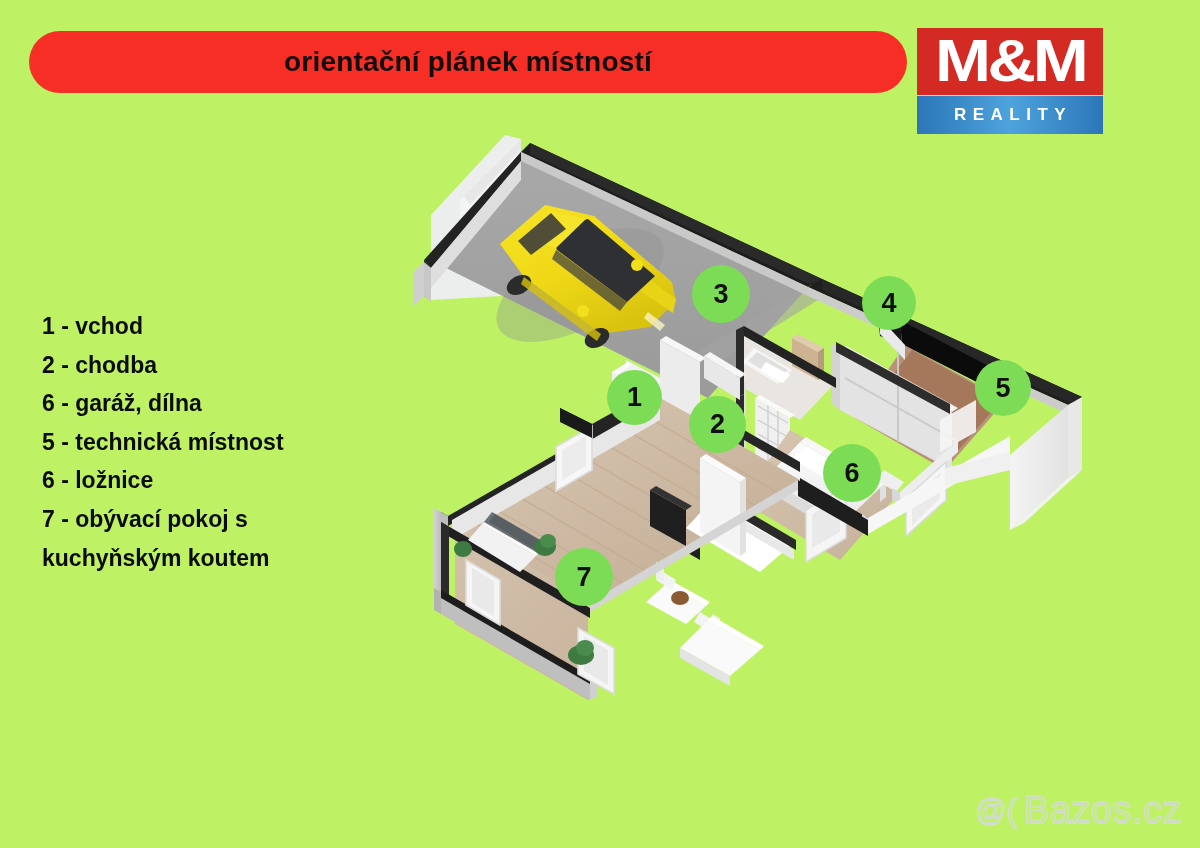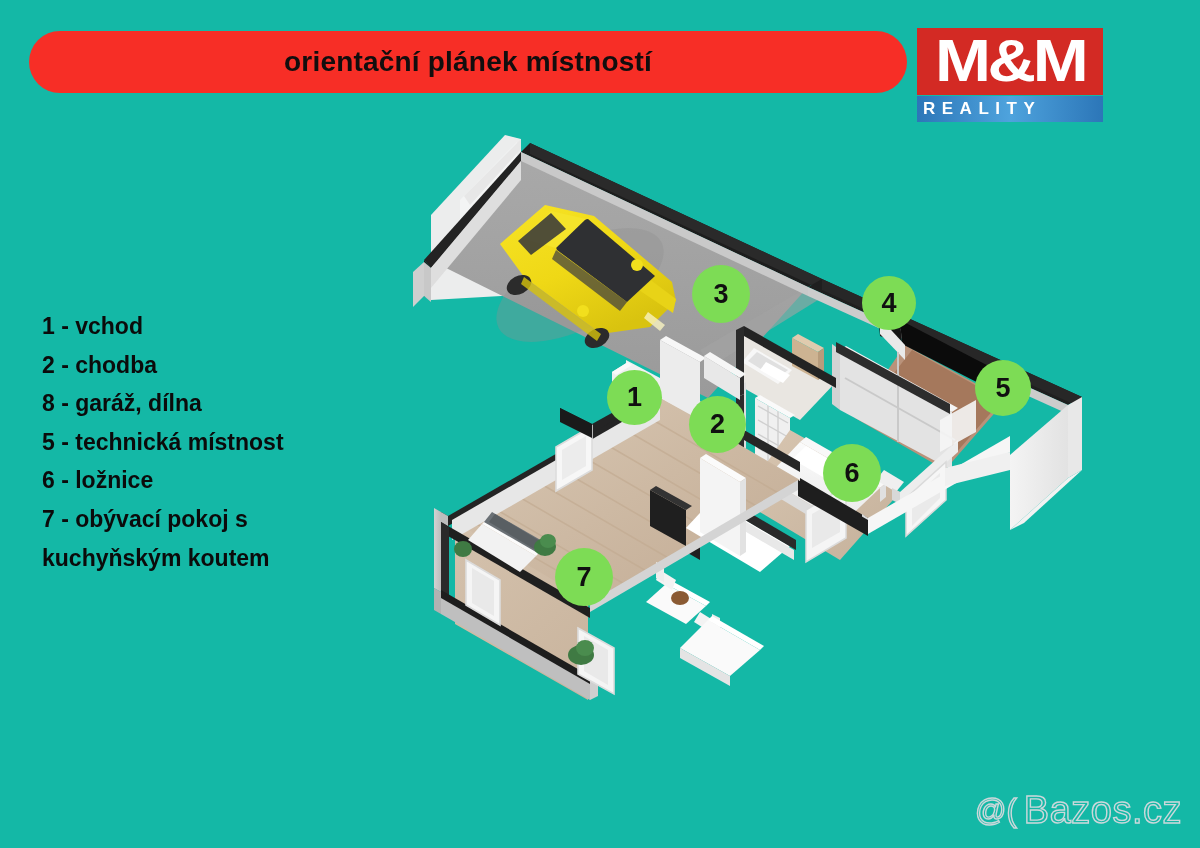--- a/index.html
+++ b/index.html
@@ -11,21 +11,21 @@
     height: 848px;
     background: #ffffff;
     font-family: "Liberation Sans", sans-serif;
     overflow: hidden;
     position: relative;
   }
   #page {
     position: relative;
     width: 1200px;
     height: 848px;
-    background: #14b8a6;
+    background: #bef264;
     overflow: hidden;
   }
 
   
   #title-banner {
     position: absolute;
     left: 29px;
     top: 31px;
     width: 878px;
     height: 62px;
@@ -75,25 +75,25 @@
     color: #ffffff;
     letter-spacing: -3px;
     transform: scaleX(1.12);
     margin-top: -2px;
   }
   #logo-blue {
     position: absolute;
     left: 0;
     top: 68px;
     width: 186px;
-    height: 26px;
+    height: 38px;
     background: linear-gradient(90deg, #2c76b8 0%, #4ea3dd 50%, #2c76b8 100%);
     display: flex;
     align-items: center;
-    justify-content: flex-start;
+    justify-content: center;
   }
   #logo-reality {
     font-family: "Liberation Sans", sans-serif;
     font-weight: bold;
     font-size: 17px;
     color: #ffffff;
     letter-spacing: 6.5px;
     padding-left: 6px;
   }
 
@@ -466,21 +466,21 @@
       <div id="logo-mm">M&amp;M</div>
     </div>
     <div id="logo-blue">
       <div id="logo-reality">REALITY</div>
     </div>
   </div>
 
   <div id="legend">
     <div class="legend-line">1 - vchod</div>
     <div class="legend-line">2 - chodba</div>
-    <div class="legend-line">8 - garáž, dílna</div>
+    <div class="legend-line">6 - garáž, dílna</div>
     <div class="legend-line">5 - technická místnost</div>
     <div class="legend-line">6 - ložnice</div>
     <div class="legend-line">7 - obývací pokoj s</div>
     <div class="legend-line">kuchyňským koutem</div>
   </div>
 
   <div id="markers-layer">
       <div class="marker" style="left: 607px; top: 370px; width: 55px; height: 55px; background: rgb(125, 220, 85);">
         <span style="color: rgb(16, 16, 16);">1</span>
       </div>

